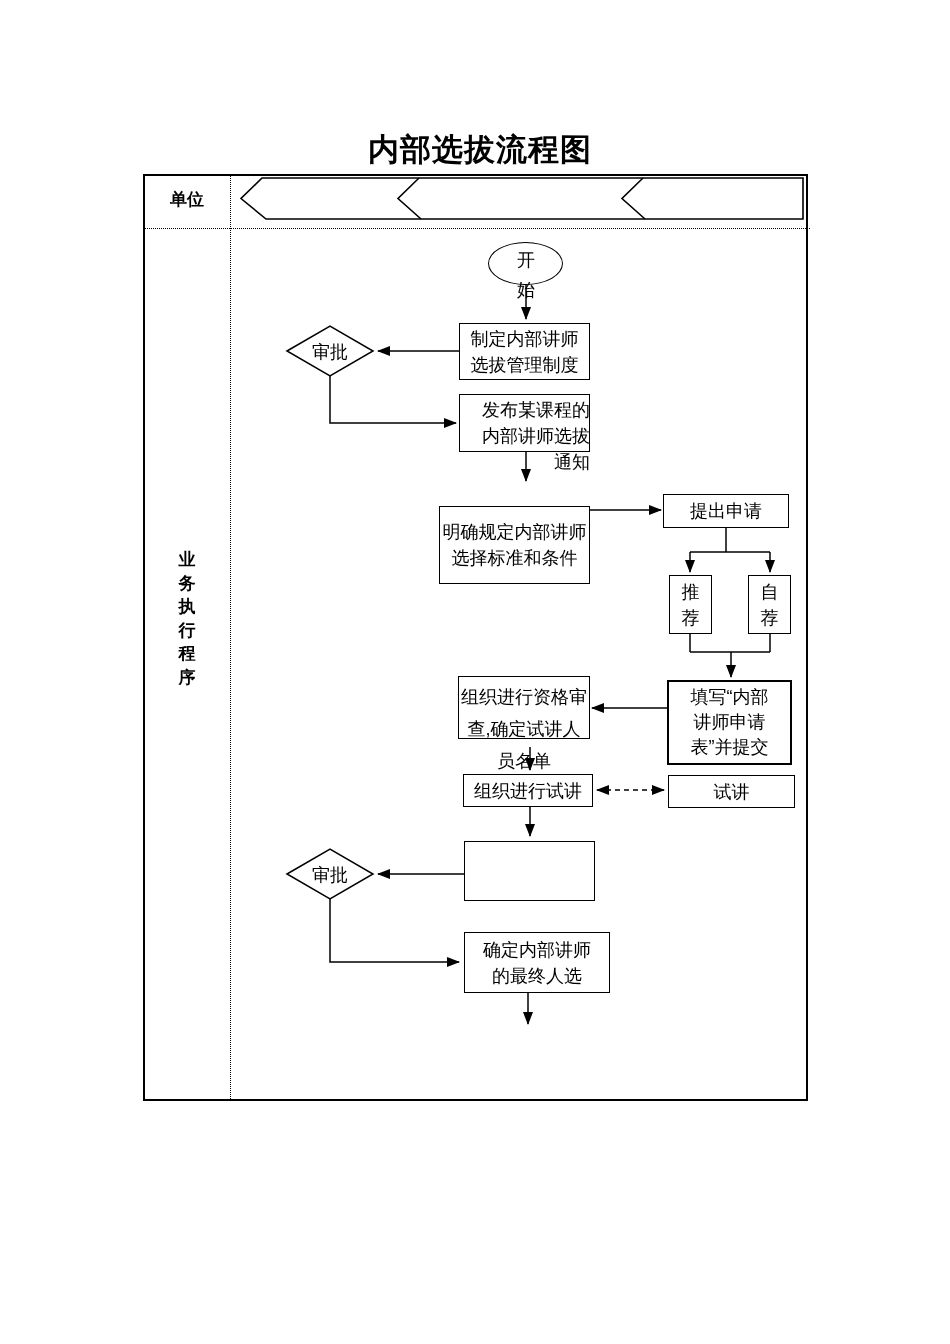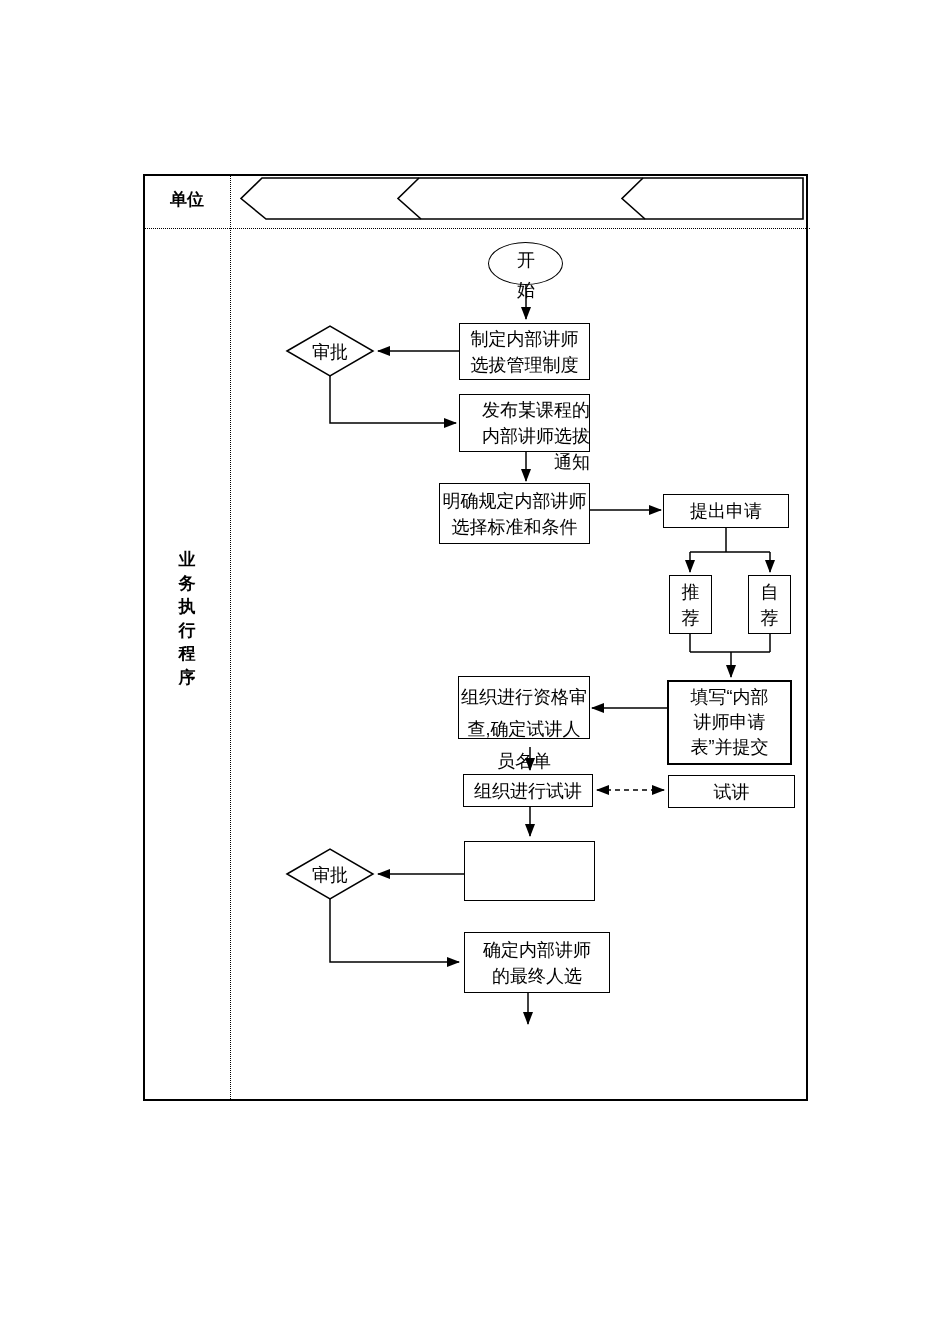--- a/index.html
+++ b/index.html
@@ -34,20 +34,21 @@
   .ftxt { position:absolute; text-align:center; white-space:pre-line;
     font-size:18px; }
   .dlabel { position:absolute; width:86px; text-align:center; font-size:18px; }
   svg.layer { position:absolute; left:0; top:0; pointer-events:none; }
 </style>
 </head>
 <body>
 
 <div class="page">
 
+  <div class="title">内部选拔流程图</div>
 
   <div class="tframe"></div>
   <div class="vdot"></div>
   <div class="hdot"></div>
 
   <div class="celllbl" style="left:143px; top:188px; width:88px;">单位</div>
   <div class="celllbl" style="left:143px; top:548px; width:88px; line-height:23.5px;">业
 务
 执
 行
@@ -63,21 +64,21 @@
 始</div>
 
   <div class="box" style="left:459px; top:323px; width:131px; height:57px;">制定内部讲师
 选拔管理制度</div>
 
   <div class="box" style="left:459px; top:394px; width:131px; height:58px;"></div>
   <div class="ftxt" style="left:459px; top:397px; width:131px; line-height:26px;text-align:right;">发布某课程的
 内部讲师选拔
 通知</div>
 
-  <div class="box" style="left:439px; top:483px; width:151px; height:61px;">明确规定内部讲师
+  <div class="box" style="left:439px; top:506px; width:151px; height:78px;">明确规定内部讲师
 选择标准和条件</div>
 
   <div class="box" style="left:663px; top:494px; width:126px; height:34px;">提出申请</div>
 
   <div class="box" style="left:669px; top:575px; width:43px; height:59px;">推
 荐</div>
   <div class="box" style="left:748px; top:575px; width:43px; height:59px;">自
 荐</div>
 
   <div class="box thick" style="left:667px; top:680px; width:125px; height:85px;">填写“内部

